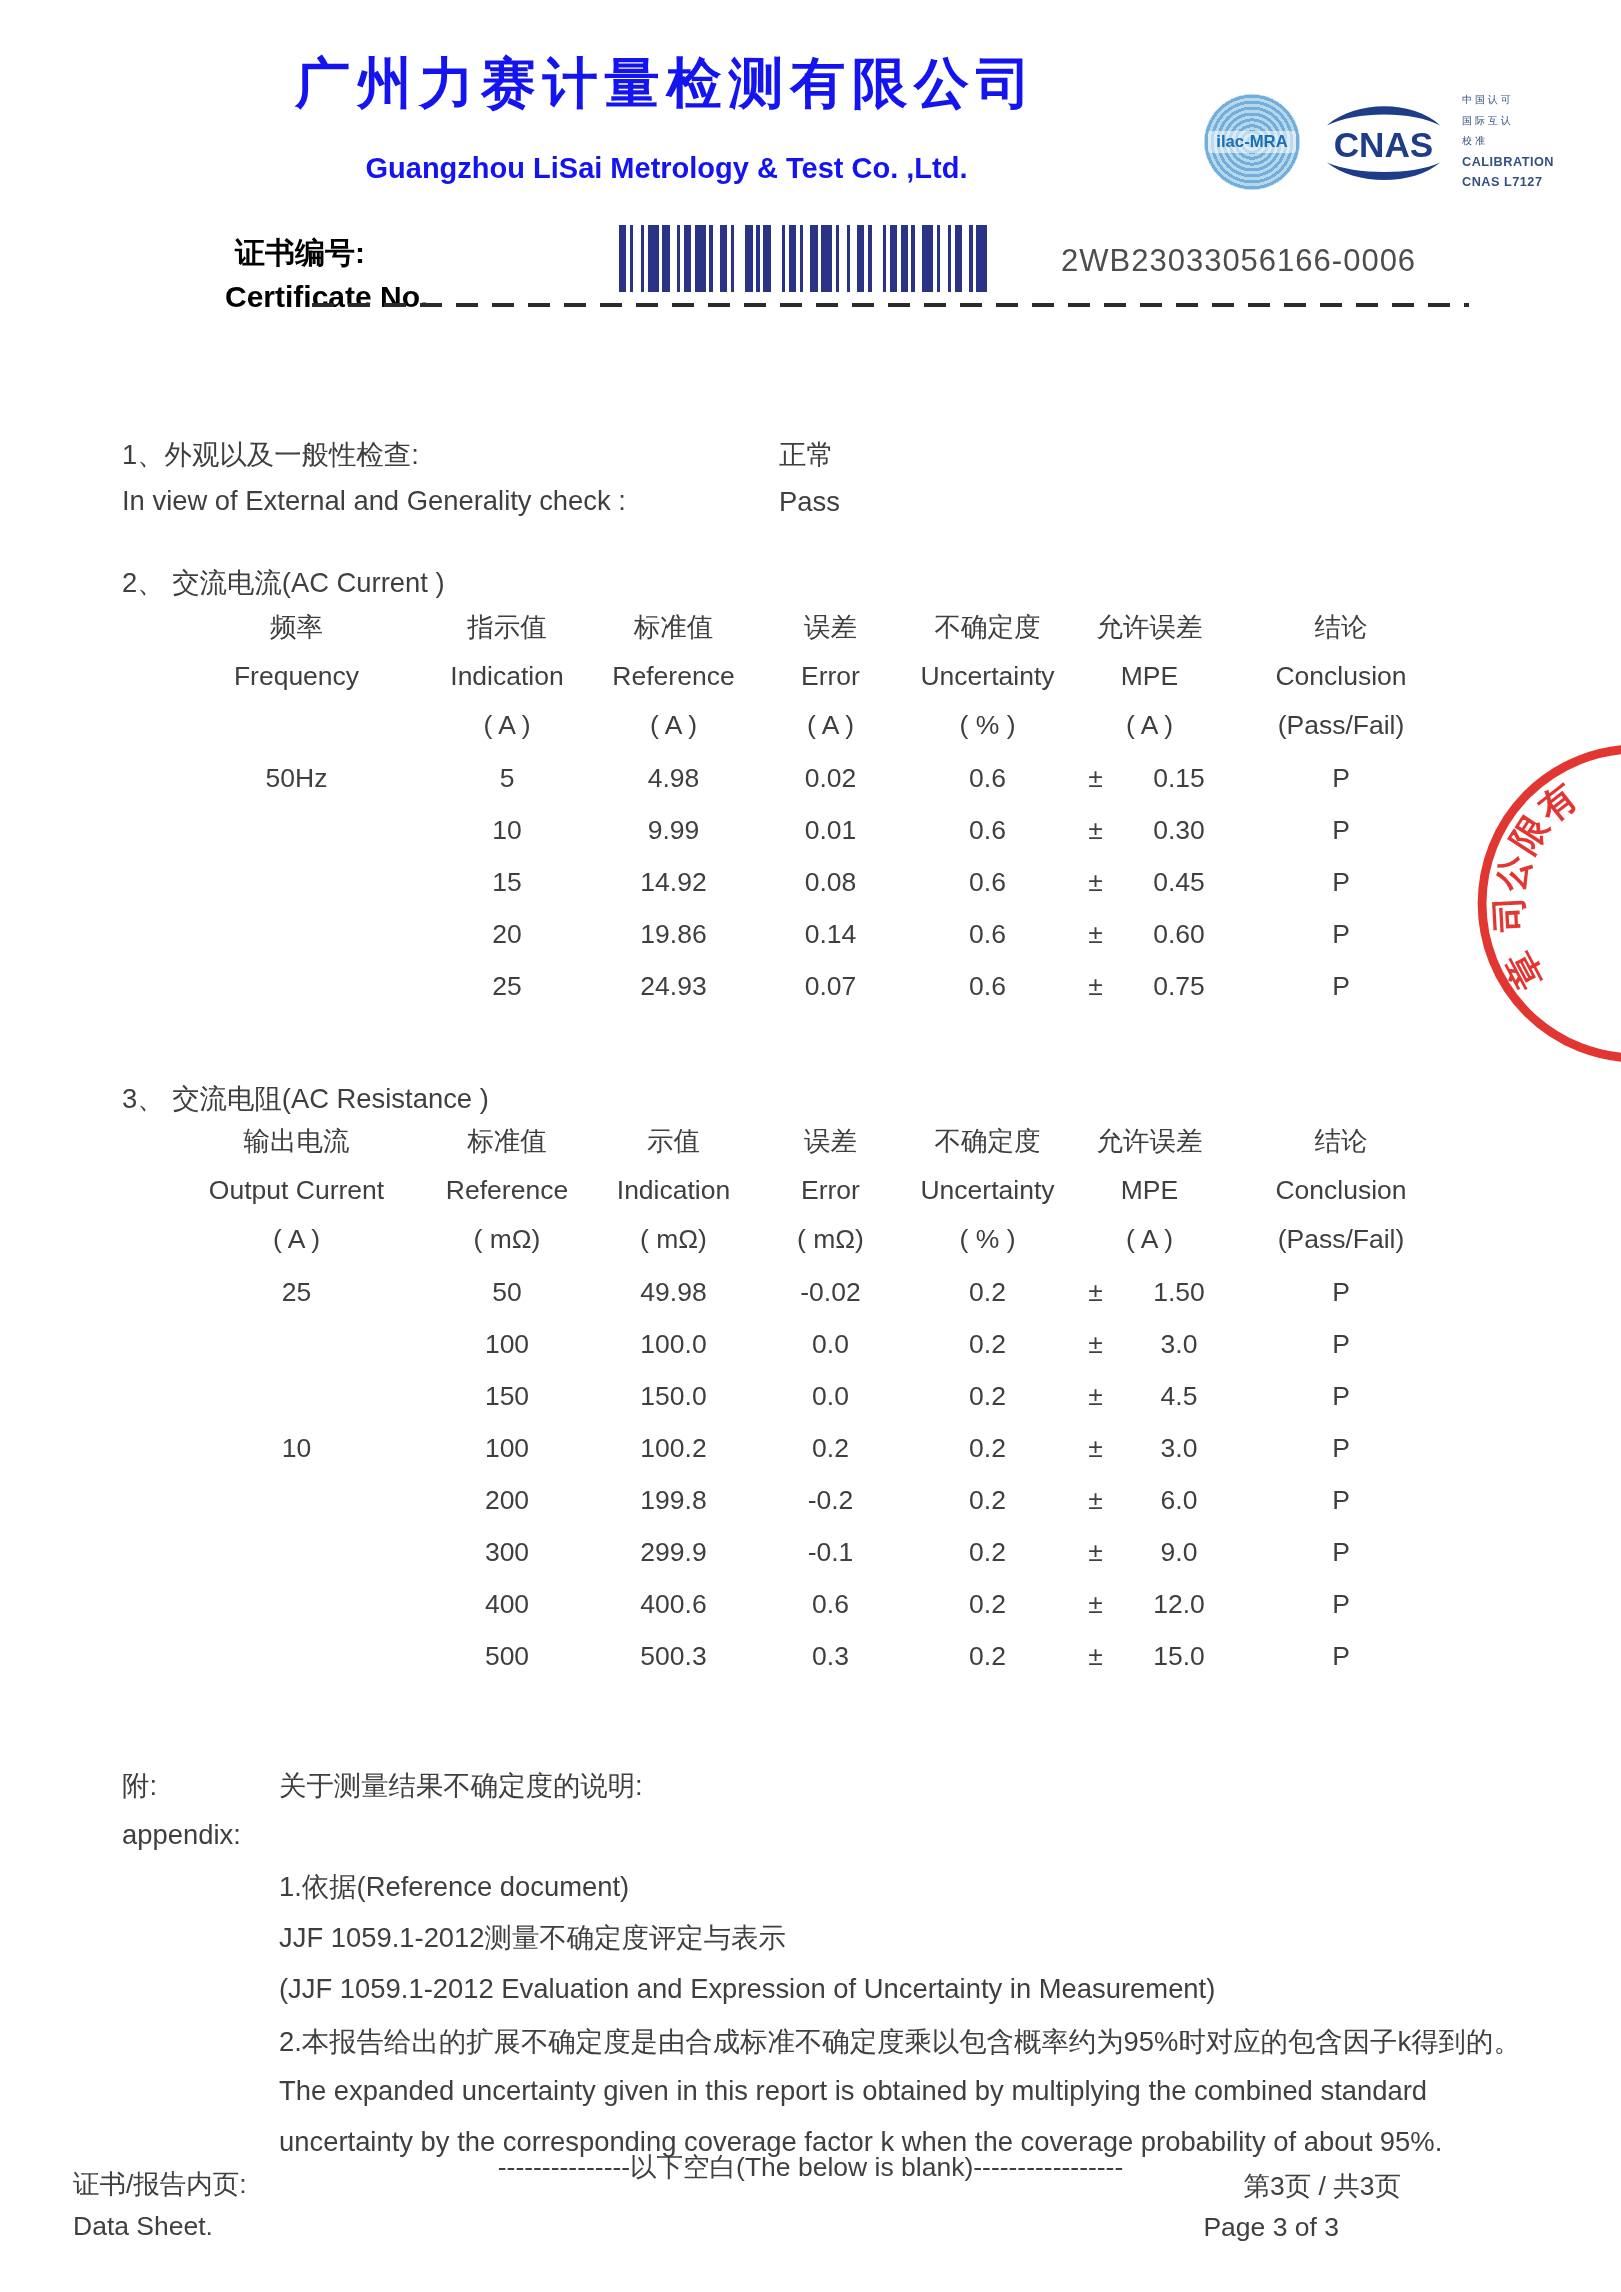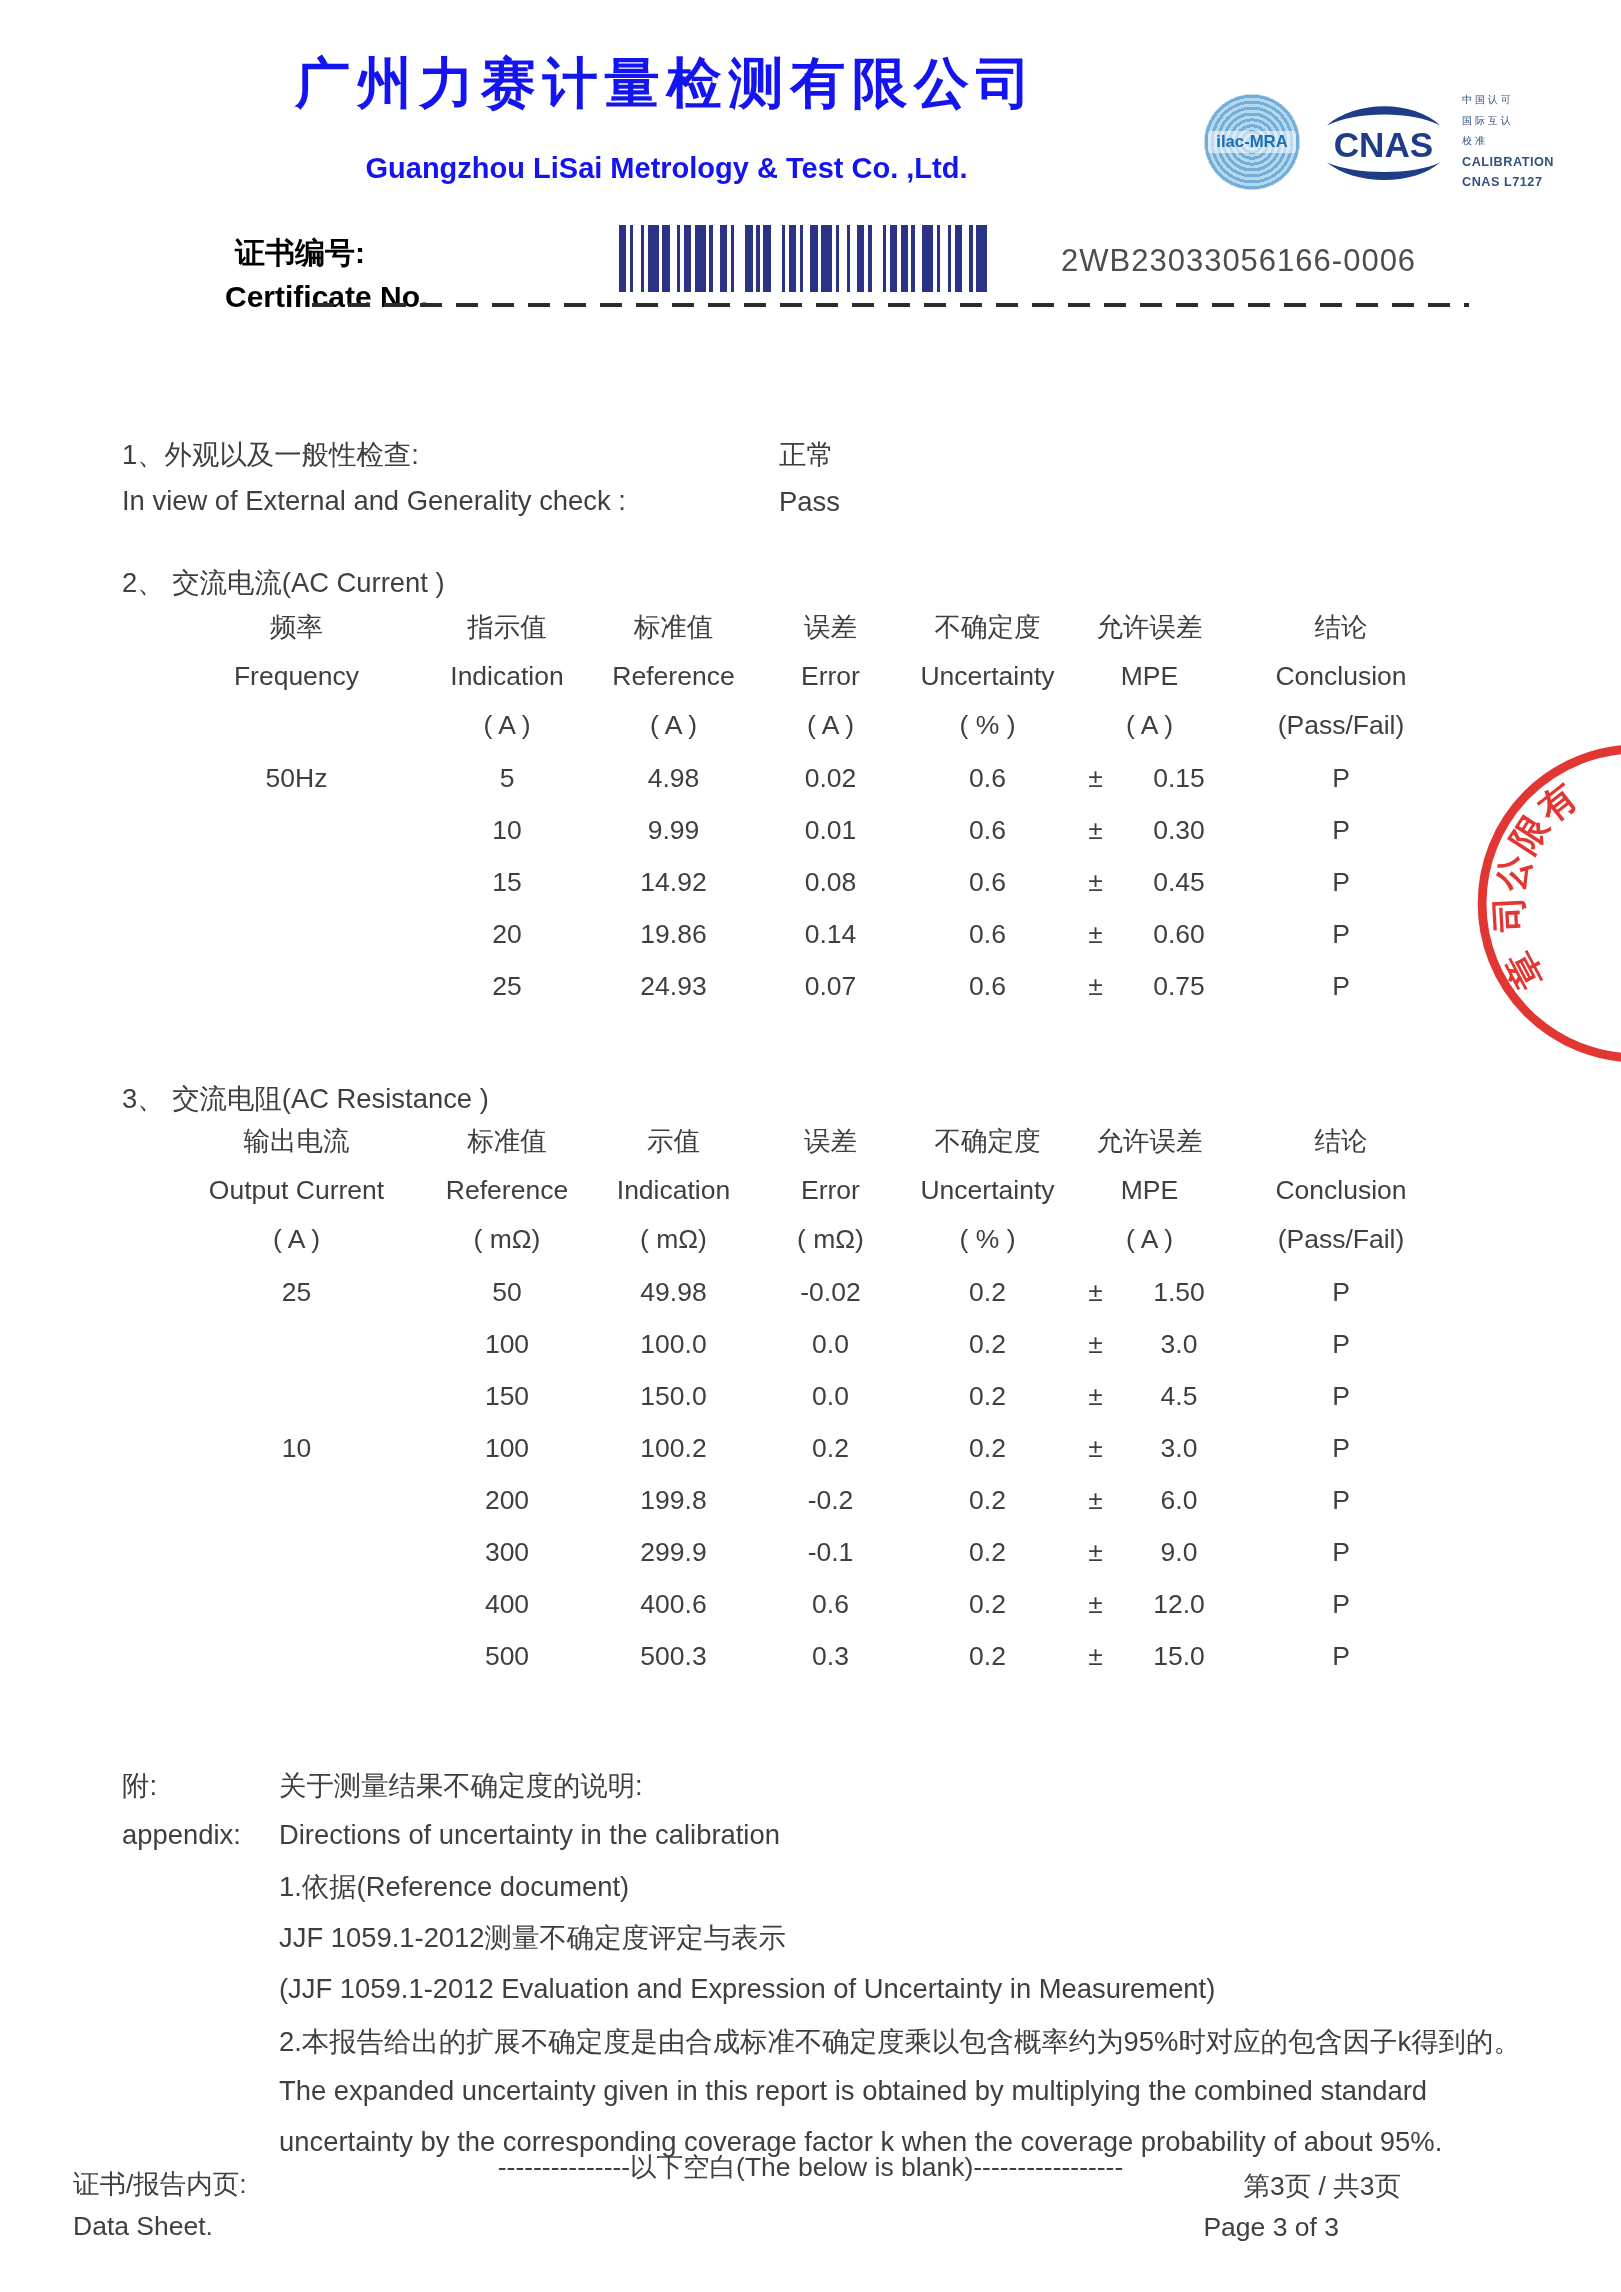--- a/index.html
+++ b/index.html
@@ -350,21 +350,20 @@
         <div class="cell c4">0.2</div>
         <div class="cell c5">±</div>
         <div class="cell c6">15.0</div>
         <div class="cell c7">P</div>
       </div>
   </div>
 
   <div class="abs t" style="left:122px; top:1751px;">附:</div>
   <div class="abs t" style="left:279px; top:1751px;">关于测量结果不确定度的说明:</div>
   <div class="abs t" style="left:122px; top:1802px;">appendix:</div>
-  <div class="abs t" style="left:279px; top:1802px;">Directions of uncertainty in the calibration</div>
   <div class="abs t" style="left:279px; top:1852px;">1.依据(Reference document)</div>
   <div class="abs t" style="left:279px; top:1903px;">JJF 1059.1-2012测量不确定度评定与表示</div>
   <div class="abs t" style="left:279px; top:1956px;">(JJF 1059.1-2012 Evaluation and Expression of Uncertainty in Measurement)</div>
   <div class="abs t" style="left:279px; top:2007px;">2.本报告给出的扩展不确定度是由合成标准不确定度乘以包含概率约为95%时对应的包含因子k得到的。</div>
   <div class="abs t" style="left:279px; top:2058px;">The expanded uncertainty given in this report is obtained by multiplying the combined standard</div>
   <div class="abs t" style="left:279px; top:2109px;">uncertainty by the corresponding coverage factor k when the coverage probability of about 95%.</div>
 
   <div class="abs foot center-line" style="left:0; top:2149px;">---------------以下空白(The below is blank)-----------------</div>
   <div class="abs foot" style="left:73px; top:2166px;">证书/报告内页:</div>
   <div class="abs foot" style="left:73px; top:2211px;">Data Sheet.</div>

